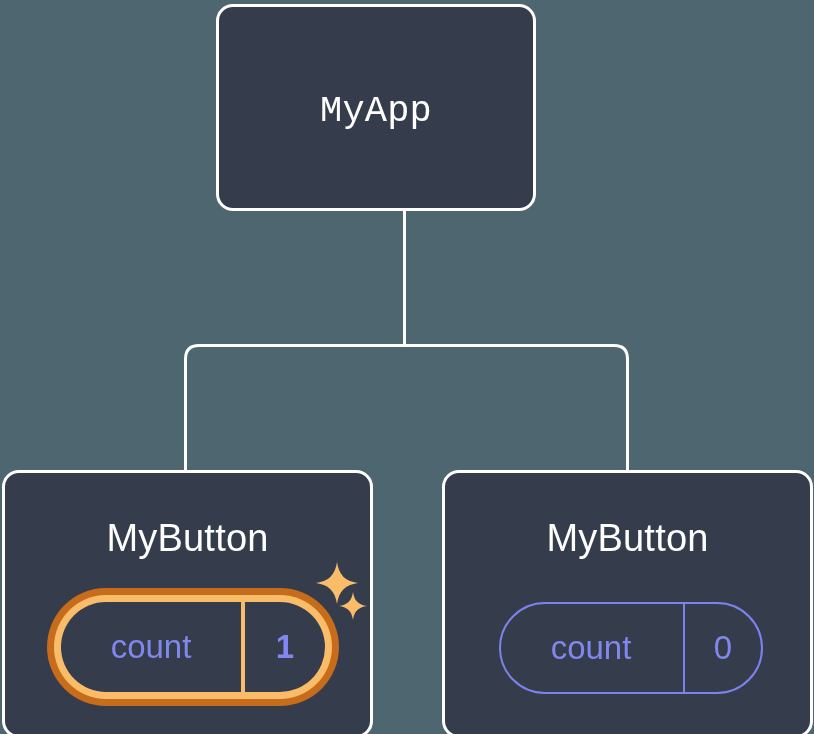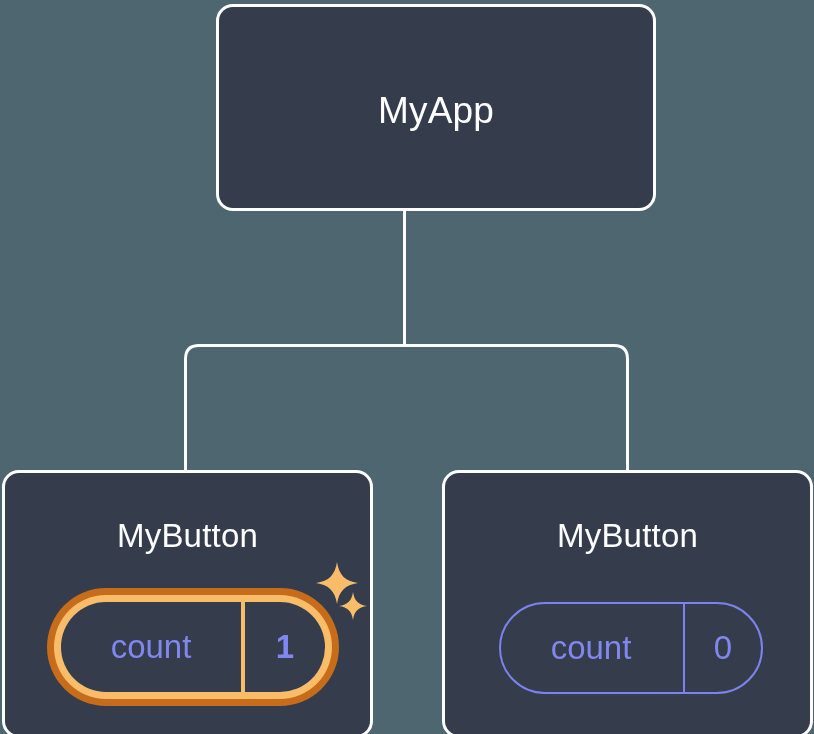--- a/index.html
+++ b/index.html
@@ -47,43 +47,44 @@
     text-align: center;
     color: #ffffff;
     font-weight: 400;
     letter-spacing: 0.2px;
     white-space: nowrap;
   }
 
   #node-root {
     left: 216px;
     top: 4px;
-    width: 440px;
+    width: 320px;
     height: 207px;
+    font-family: Liberation Mono, monospace;
   }
   #node-root .node-title {
     top: 83px;
     font-size: 37px;
   }
 
   #node-child-left {
     left: 2px;
     top: 470px;
     width: 371px;
     height: 268px;
   }
   #node-child-right {
     left: 442px;
     top: 470px;
     width: 371px;
     height: 268px;
   }
   .node-child .node-title {
     top: 516px;
-    font-size: 33px;
+    font-size: 38px;
   }
   .node-child .node-title.inner {
     position: absolute;
     top: 44px;
   }
 
   
   .pill {
     position: absolute;
     box-sizing: border-box;

